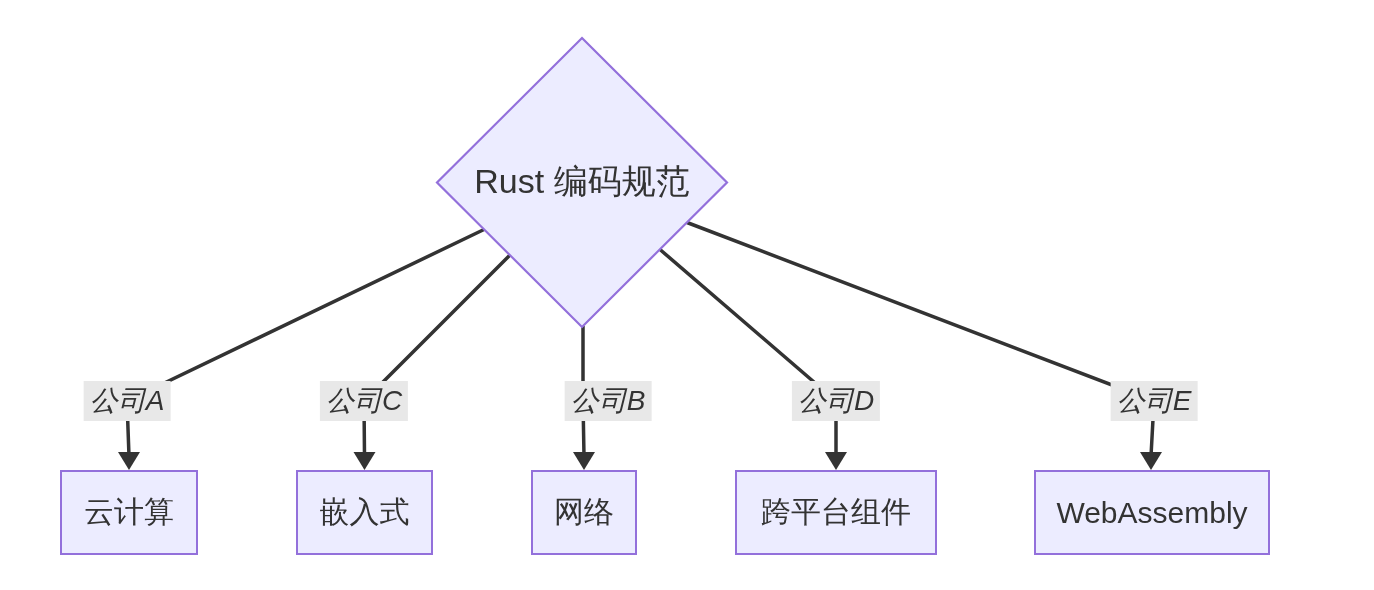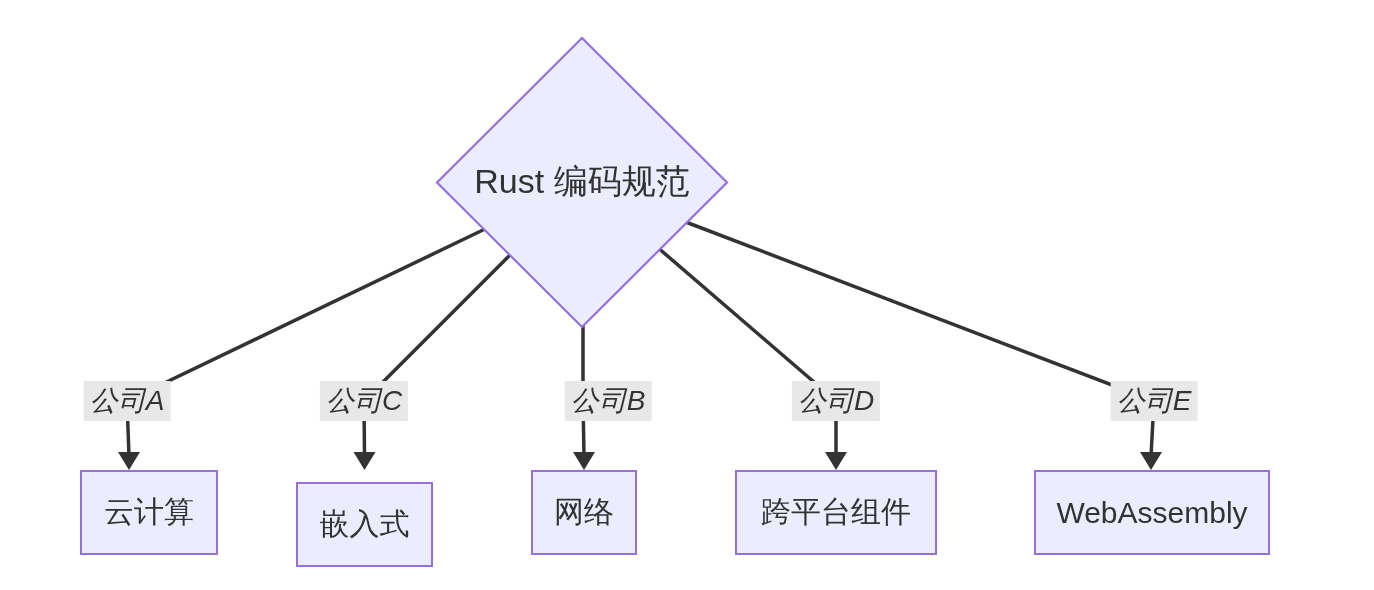--- a/index.html
+++ b/index.html
@@ -88,19 +88,19 @@
   </svg>
 
   <div class="diamond-label" style="left:582px; top:182px;">Rust 编码规范</div>
 
   <div class="edge-label" style="left:127px; top:401px;">公司A</div>
   <div class="edge-label" style="left:364px; top:401px;">公司C</div>
   <div class="edge-label" style="left:608px; top:401px;">公司B</div>
   <div class="edge-label" style="left:836px; top:401px;">公司D</div>
   <div class="edge-label" style="left:1154px; top:401px;">公司E</div>
 
-  <div class="node" style="left:60px; top:470px; width:138px; height:85px;margin-left:20px;">云计算</div>
-  <div class="node" style="left:296px; top:482px; width:137px; height:85px;">嵌入式</div>
+  <div class="node" style="left:60px; top:470px; width:138px; height:85px;">云计算</div>
+  <div class="node" style="left:296px; top:470px; width:137px; height:85px;">嵌入式</div>
   <div class="node" style="left:531px; top:470px; width:106px; height:85px;">网络</div>
   <div class="node" style="left:735px; top:470px; width:202px; height:85px;font-family:Liberation Mono, monospace;">跨平台组件</div>
   <div class="node" style="left:1034px; top:470px; width:236px; height:85px;">WebAssembly</div>
 
 </div>
 
 </body></html>

